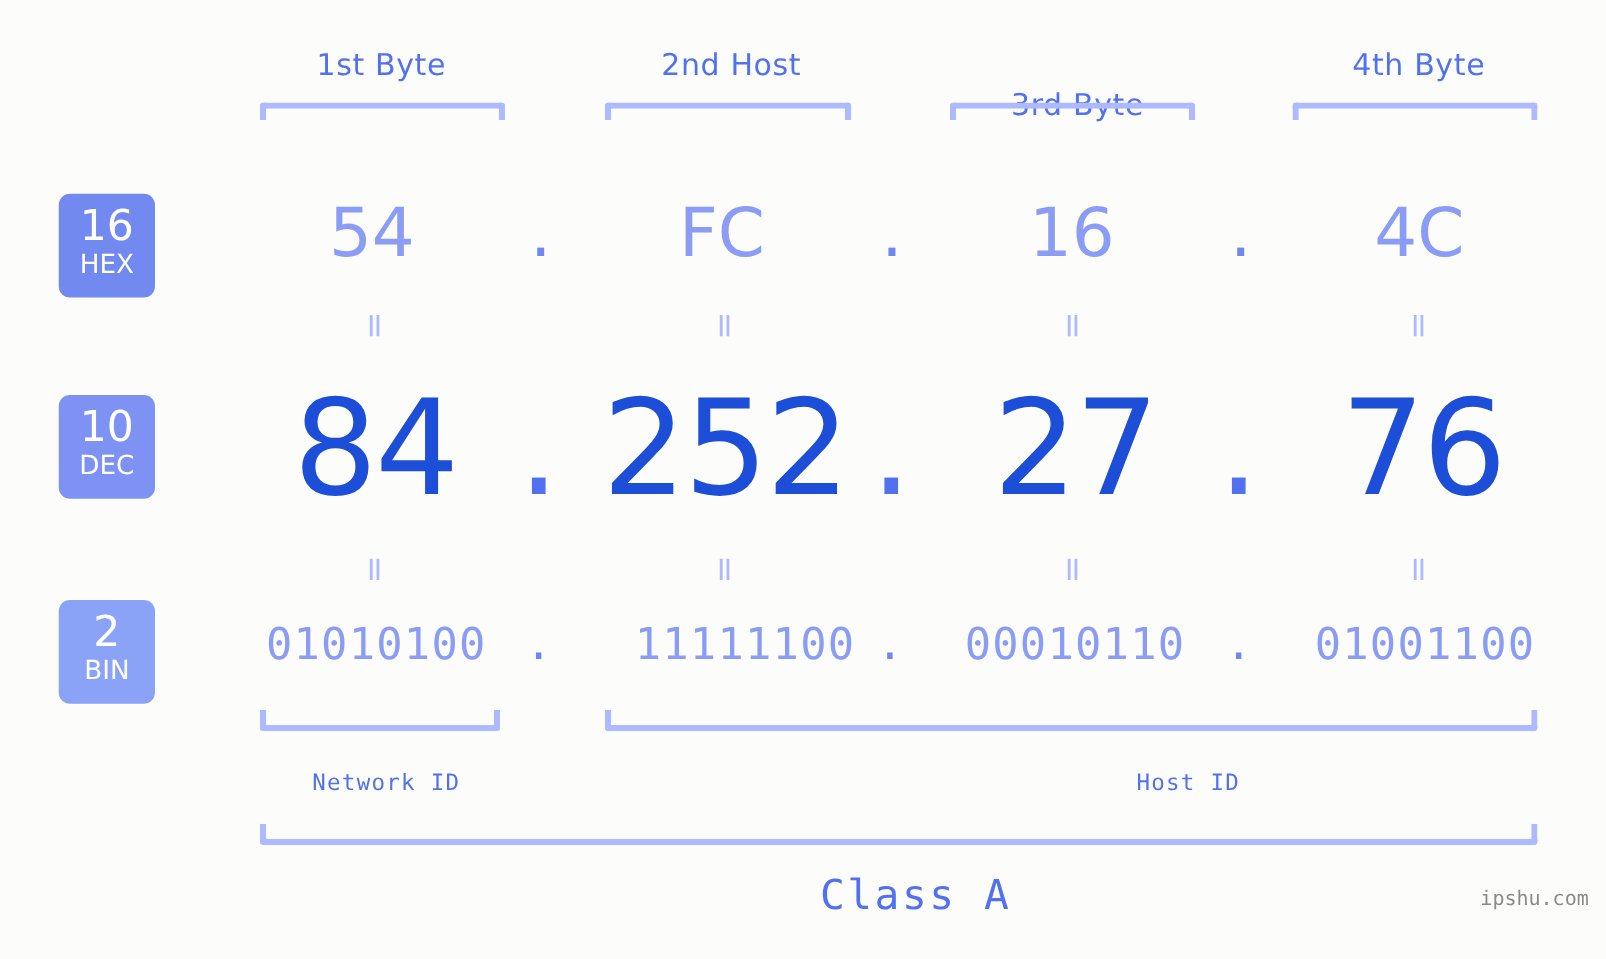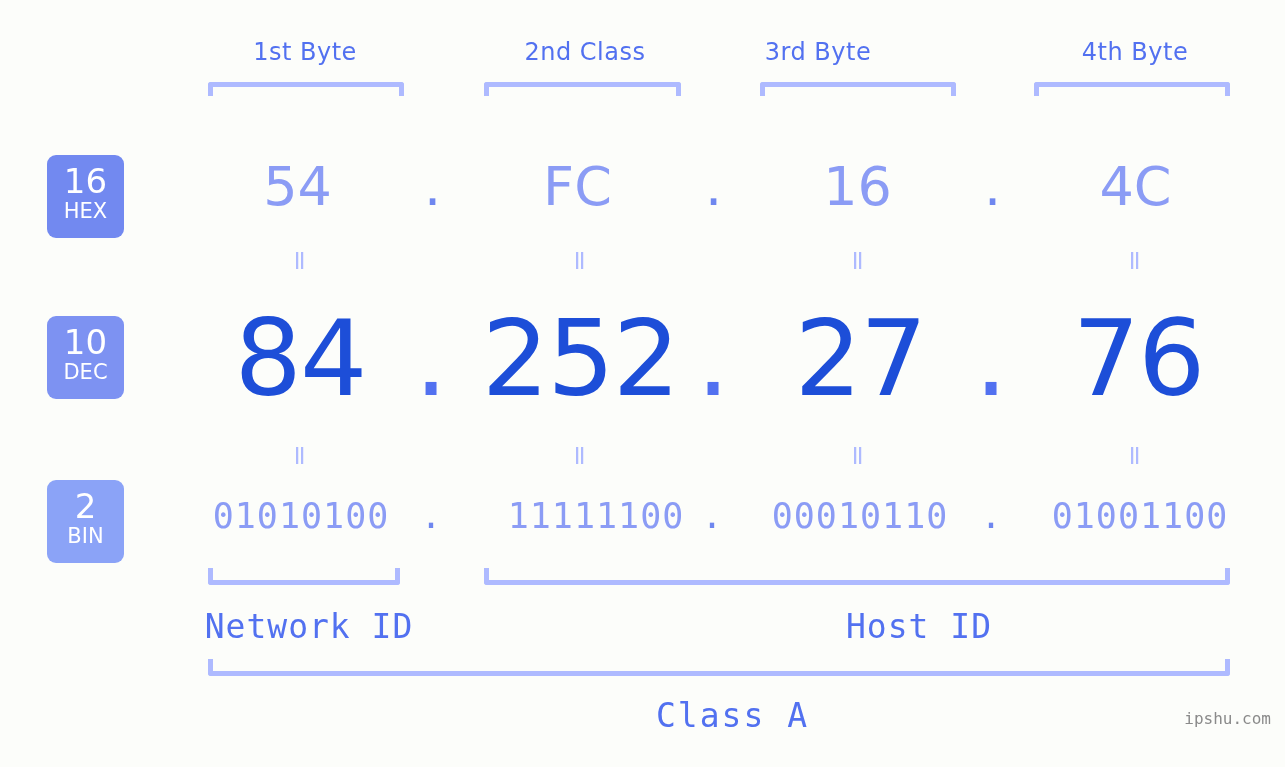--- a/index.html
+++ b/index.html
@@ -151,21 +151,21 @@
     line-height: 27px;
     font-family: "DejaVu Sans", sans-serif;
     transform: rotate(90deg);
     font-weight: 400;
   }
 
   
   .id-label {
     position: absolute;
     text-align: center;
-    font-size: 33px;
+    font-size: 18px;
     line-height: 34px;
     color: #5271f0;
     font-family: "DejaVu Sans Mono", monospace;
     white-space: nowrap;
     letter-spacing: 1px;
   }
 
   .class-label {
     position: absolute;
     text-align: center;
@@ -187,22 +187,22 @@
     font-family: "DejaVu Sans Mono", monospace;
     letter-spacing: 0px;
   }
 </style>
 </head>
 <body>
 
 <div class="stage">
 
   <div class="byte-header" style="left:180px; width:250px;">1st Byte</div>
-  <div class="byte-header" style="left:460px; width:250px;">2nd Class</div>
-  <div class="byte-header" style="left:693px; width:250px;">3rd Byte</div>
+  <div class="byte-header" style="left:460px; width:250px;">2nd Host</div>
+  <div class="byte-header" style="left:737px; width:250px;margin-top:32px;">3rd Byte</div>
   <div class="byte-header" style="left:1010px; width:250px;">4th Byte</div>
 
   <div class="bracket-top" style="left:208px; top:82px; width:196px;"></div>
   <div class="bracket-top" style="left:484px; top:82px; width:197px;"></div>
   <div class="bracket-top" style="left:760px; top:82px; width:196px;"></div>
   <div class="bracket-top" style="left:1034px; top:82px; width:196px;"></div>
 
   <div class="badge" id="badge-hex">
     <span class="num">16</span>
     <span class="sys">HEX</span>

